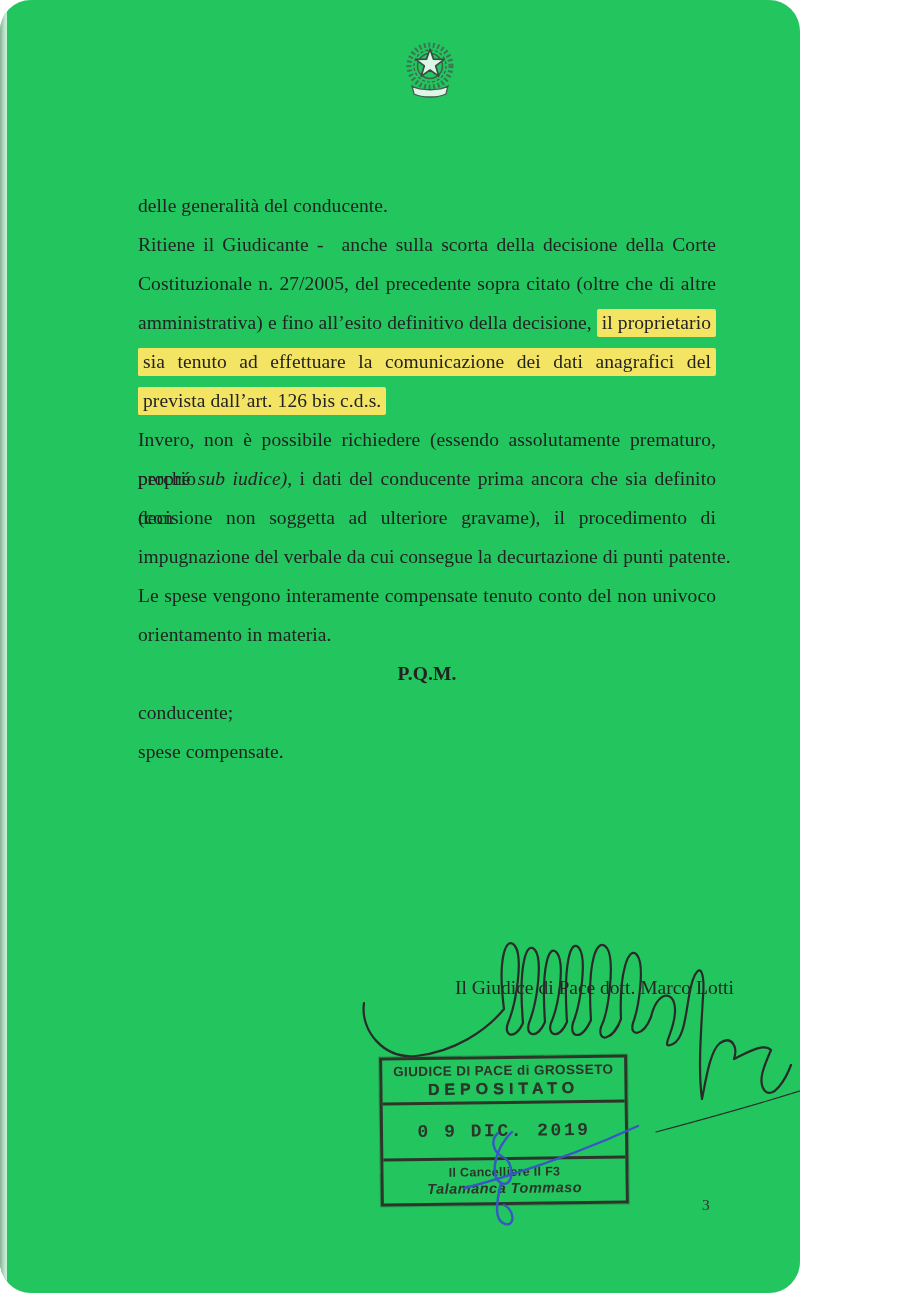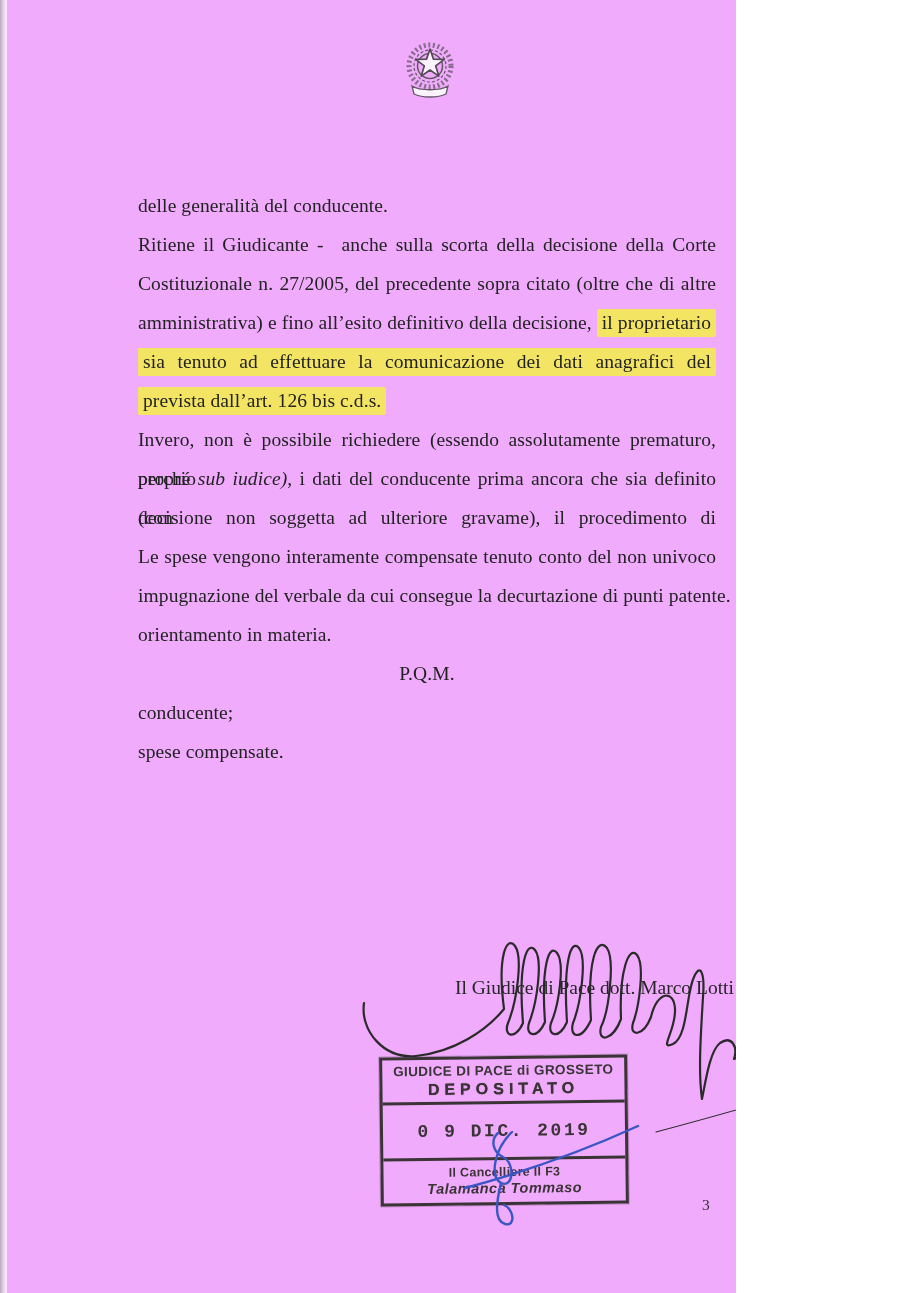--- a/index.html
+++ b/index.html
@@ -1,32 +1,32 @@
 <!DOCTYPE html>
 <html><head>
 <meta charset="utf-8">
 <style>
   html,body{margin:0;padding:0;background:#ffffff;}
   .page{
-    position:relative;width:736px;height:1293px;background:#f0abfc;overflow:hidden;
-    font-family:"Liberation Serif","DejaVu Serif",serif;color:#222;
+    position:relative;width:800px;height:1293px;background:#22c55e;overflow:hidden;
+    font-family:"Liberation Serif","DejaVu Serif",serif;color:#222;border-radius:31px;
   }
   .scan-edge{
     position:absolute;left:0;top:0;width:7px;height:100%;
     background:linear-gradient(to right,#a8a8a8,#dcdcdc 45%,#f6f6f6 75%,#fefefe);
     opacity:.75;
   }
   .emblem{position:absolute;left:398px;top:32px;width:64px;height:68px;opacity:.85;}
   .body-text{
     position:absolute;left:138px;top:186px;width:578px;
     font-size:19.5px;line-height:39px;letter-spacing:.1px;
   }
   .ln{height:39px;white-space:nowrap;}
   .ln.j{white-space:normal;text-align:justify;text-align-last:justify;}
-  .ln.c{text-align:right;text-align-last:center;}
+  .ln.c{text-align:right;text-align-last:center;font-weight:bold;}
   .hl{background:#f3e464;padding:3px 5px 4px 5px;border-radius:2px;box-decoration-break:clone;}
   .it{font-style:italic;}
   .sig-caption{
     position:absolute;left:455px;top:977px;font-size:19.5px;white-space:nowrap;color:#262626;
   }
   .judge-sig{position:absolute;left:358px;top:933px;width:480px;height:205px;z-index:4;}
   .stamp{
     position:absolute;left:380px;top:1056px;width:242px;z-index:2;
     border:3px solid #2e2b28;transform:rotate(-0.7deg);
     color:#2e2b28;text-align:center;opacity:.93;
@@ -67,22 +67,22 @@
   <div class="body-text">
     <div class="ln l">delle generalità del conducente.</div>
     <div class="ln j">Ritiene il Giudicante -  anche sulla scorta della decisione della Corte</div>
     <div class="ln j">Costituzionale n. 27/2005, del precedente sopra citato (oltre che di altre</div>
     <div class="ln j"><span>amministrativa) e fino all’esito definitivo della decisione, </span><span class="hl">il proprietario non</span></div>
     <div class="ln j"><span class="hl">sia tenuto ad effettuare la comunicazione dei dati anagrafici del conducente</span></div>
     <div class="ln l"><span class="hl">prevista dall’art. 126 bis c.d.s.</span></div>
     <div class="ln j">Invero, non è possibile richiedere (essendo assolutamente prematuro, proprio</div>
     <div class="ln j"><span>perché </span><span class="it">sub iudice)</span><span>, i dati del conducente prima ancora che sia definito (con</span></div>
     <div class="ln j">decisione non soggetta ad ulteriore gravame), il procedimento di</div>
+    <div class="ln l">impugnazione del verbale da cui consegue la decurtazione di punti patente.</div>
     <div class="ln j">Le spese vengono interamente compensate tenuto conto del non univoco</div>
-    <div class="ln l">impugnazione del verbale da cui consegue la decurtazione di punti patente.</div>
     <div class="ln l">orientamento in materia.</div>
     <div class="ln c">P.Q.M.</div>
     <div class="ln l">conducente;</div>
     <div class="ln l">spese compensate.</div>
   </div>
 
   <div class="sig-caption">Il Giudice di Pace dott. Marco Lotti</div>
 
   <svg class="judge-sig" viewBox="0 0 480 205">
     <g fill="none" stroke="#2a2a2a" stroke-width="2.2" stroke-linecap="round" stroke-linejoin="round">

